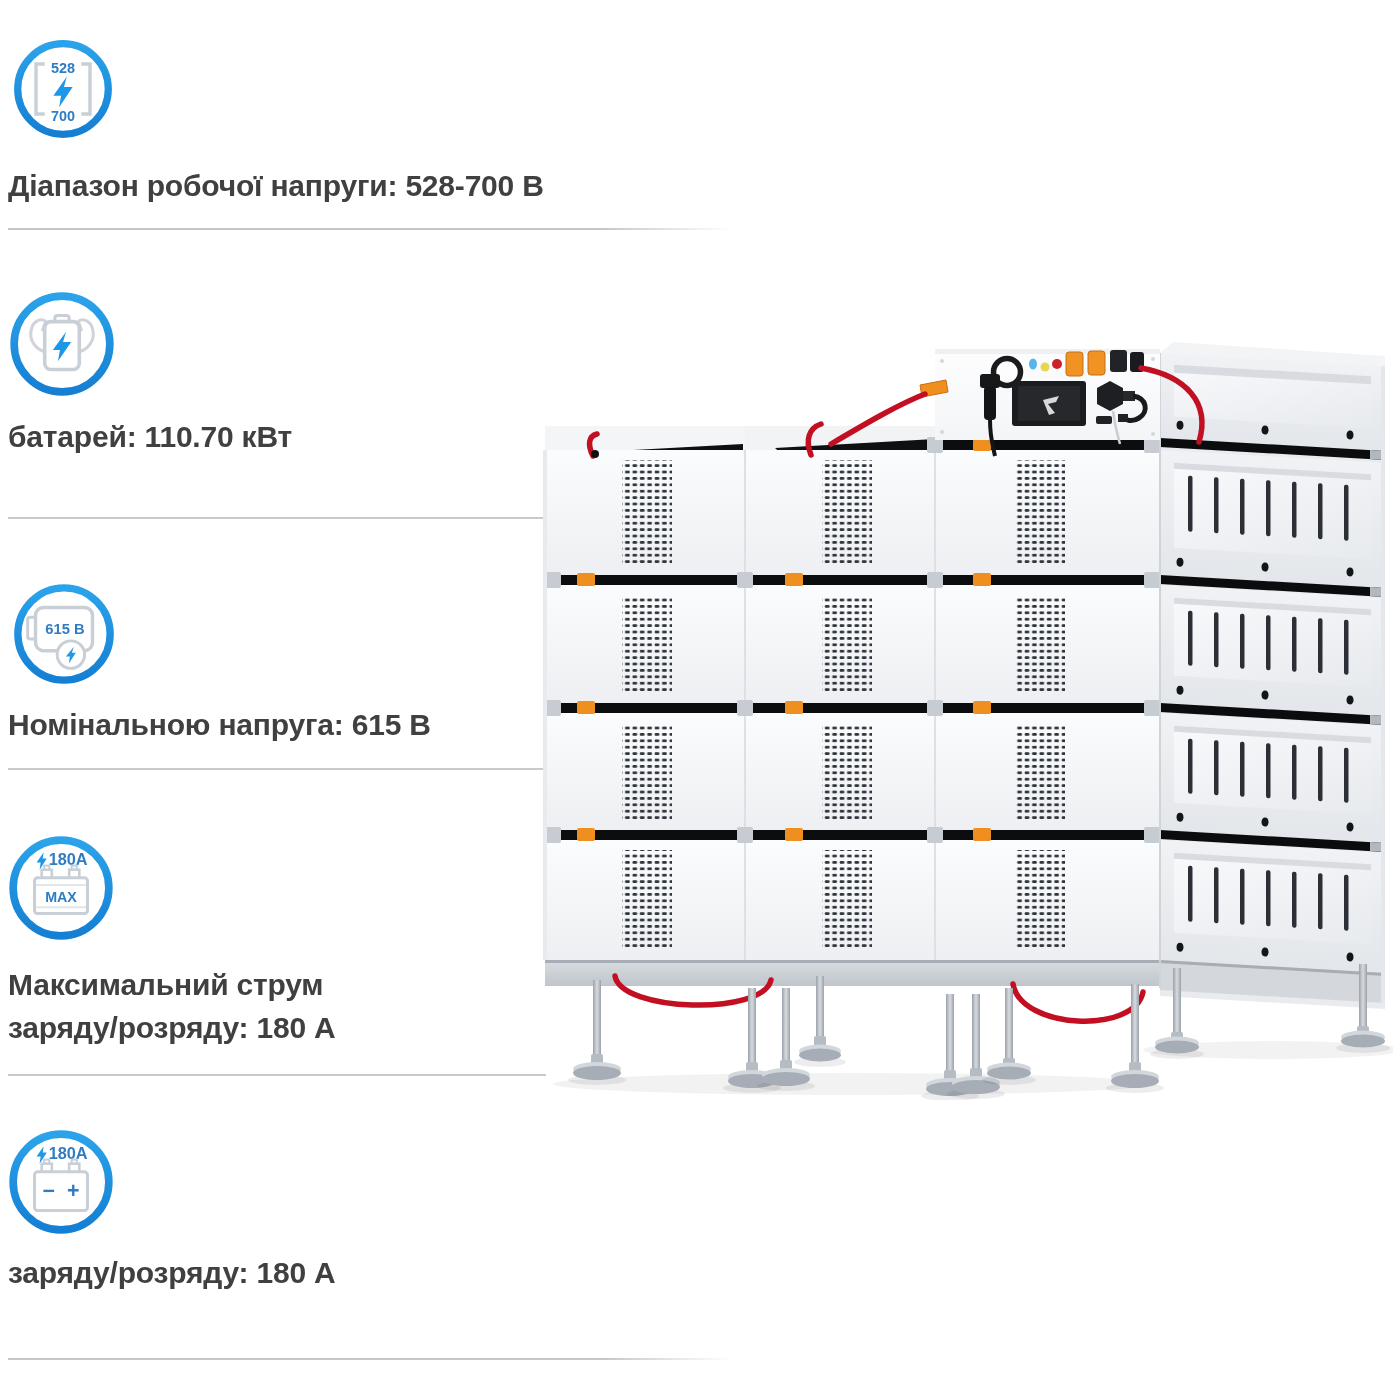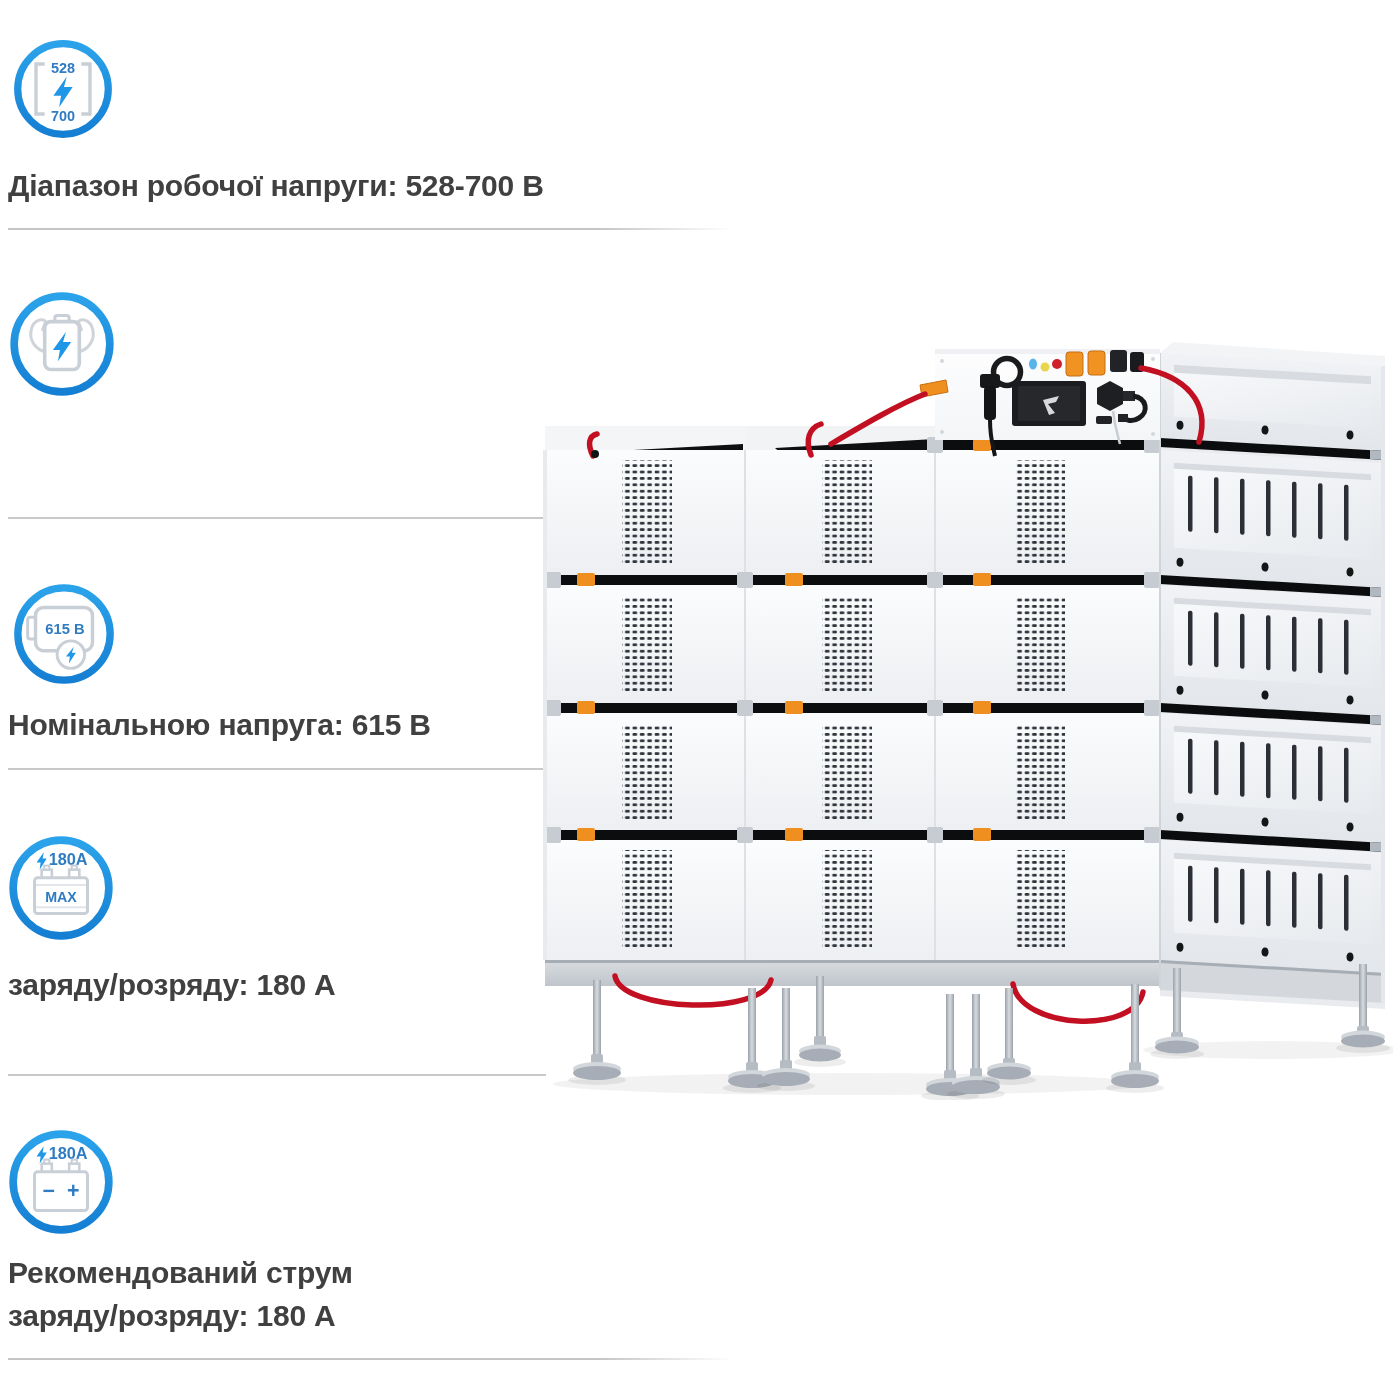--- a/index.html
+++ b/index.html
@@ -55,20 +55,21 @@
     </linearGradient>
   </defs>
   <circle cx="55" cy="55" r="47" fill="#ffffff" stroke="url(#ring2)" stroke-width="7.5"></circle>
   <path d="M40,63 C29,61 22,51 25,40 C27,32 35,29 39,33 L36,41" fill="none" stroke="#cfd4da" stroke-width="3" stroke-linecap="round"></path>
   <path d="M70,63 C81,61 88,51 85,40 C83,32 75,29 71,33 L74,41" fill="none" stroke="#cfd4da" stroke-width="3" stroke-linecap="round"></path>
   <rect x="48" y="27" width="14" height="8" rx="2.5" fill="#ffffff" stroke="#c9cfd6" stroke-width="3"></rect>
   <rect x="38" y="33" width="34" height="47" rx="6" fill="#ffffff" stroke="#c9cfd6" stroke-width="3.5"></rect>
   <polygon points="59,43 46,61 53,61 51,72 64,53 56,53" fill="#1e97e8"></polygon>
 </svg>
 <div class="spec-label" style="top:415px">
+  <div>батарей: 110.70 кВт</div>
 </div>
 <div class="divider short" style="top:517px"></div>
 
 <svg class="spec-icon" style="left:10px;top:580px;width:108px;height:108px" viewBox="0 0 110 110">
   <defs>
     <linearGradient id="ring3" x1="0" y1="0" x2="0" y2="1">
       <stop offset="0" stop-color="#2ba3ea"></stop>
         <stop offset="1" stop-color="#157fd3"></stop>
     </linearGradient>
   </defs>
@@ -97,20 +98,21 @@
   <rect x="38.5" y="33" width="5" height="5" fill="#ffffff" stroke="#c9cfd6" stroke-width="2"></rect>
   <rect x="65.5" y="33" width="5" height="5" fill="#ffffff" stroke="#c9cfd6" stroke-width="2"></rect>
   <rect x="36" y="37" width="10" height="9" fill="#ffffff" stroke="#c9cfd6" stroke-width="2.5"></rect>
   <rect x="63" y="37" width="10" height="9" fill="#ffffff" stroke="#c9cfd6" stroke-width="2.5"></rect>
   <rect x="29" y="45" width="52" height="35" rx="3" fill="#ffffff" stroke="#c9cfd6" stroke-width="3"></rect>
   <line x1="30.5" y1="52" x2="79.5" y2="52" stroke="#e2e6ea" stroke-width="2"></line>
   <text x="55" y="69" font-size="14">MAX</text>
   <line x1="30.5" y1="74" x2="79.5" y2="74" stroke="#e2e6ea" stroke-width="2"></line>
 </svg>
 <div class="spec-label" style="top:963px">
+  <div>Максимальний струм</div>
   <div>заряду/розряду: 180 А</div>
 </div>
 <div class="divider short" style="top:1074px"></div>
 
 <svg class="spec-icon" style="left:5px;top:1126px;width:112px;height:112px" viewBox="0 0 110 110">
   <defs>
     <linearGradient id="ring5" x1="0" y1="0" x2="0" y2="1">
       <stop offset="0" stop-color="#2ba3ea"></stop>
         <stop offset="1" stop-color="#157fd3"></stop>
     </linearGradient>
@@ -120,21 +122,20 @@
   <text x="62" y="32" font-size="16">180A</text>
   <rect x="38.5" y="33" width="5" height="5" fill="#ffffff" stroke="#c9cfd6" stroke-width="2"></rect>
   <rect x="65.5" y="33" width="5" height="5" fill="#ffffff" stroke="#c9cfd6" stroke-width="2"></rect>
   <rect x="36" y="37" width="10" height="9" fill="#ffffff" stroke="#c9cfd6" stroke-width="2.5"></rect>
   <rect x="63" y="37" width="10" height="9" fill="#ffffff" stroke="#c9cfd6" stroke-width="2.5"></rect>
   <rect x="29" y="45" width="52" height="38" rx="3" fill="#ffffff" stroke="#c9cfd6" stroke-width="3"></rect>
   <text x="43" y="71" font-size="21">−</text>
   <text x="67" y="71" font-size="21">+</text>
 </svg>
 <div class="spec-label" style="top:1251px">
-  <div>Рекомендований струм</div>
   <div>заряду/розряду: 180 А</div>
 </div>
 <div class="divider long" style="top:1358px"></div>
 
 <svg class="product" viewBox="0 0 850 772">
   <defs>
     <linearGradient id="modGrad" x1="0" y1="0" x2="0" y2="1">
       <stop offset="0" stop-color="#fbfcfd"></stop>
         <stop offset="1" stop-color="#edeff2"></stop>
     </linearGradient>

